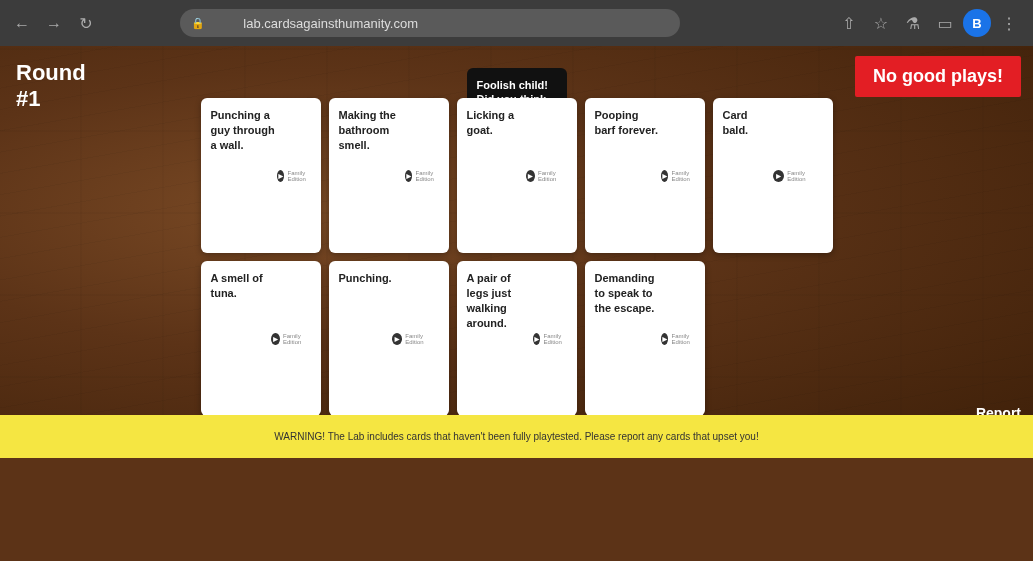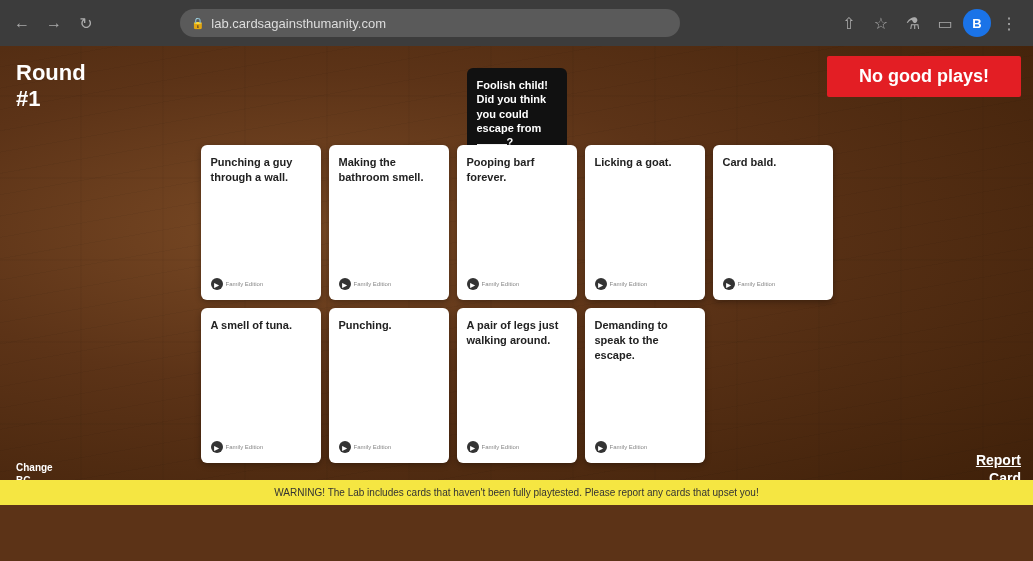--- a/index.html
+++ b/index.html
@@ -49,20 +49,21 @@
       gap: 6px;
       max-width: 500px;
       margin: 0 auto;
     }
 
     .lock-icon { color: #aaa; font-size: 11px; }
 
     .address-text {
       color: #ddd;
       font-size: 13px;
+      margin-left: 32px;
     }
 
     .browser-actions {
       display: flex;
       align-items: center;
       gap: 4px;
       margin-left: auto;
     }
 
     .browser-action-btn {
@@ -87,21 +88,21 @@
       justify-content: center;
       color: white;
       font-size: 13px;
       font-weight: bold;
       cursor: pointer;
     }
 
     
     .game-area {
       width: 100%;
-      height: 459px;
+      height: 412px;
       background: 
         repeating-linear-gradient(
           90deg,
           transparent,
           transparent 80px,
           rgba(0,0,0,0.03) 80px,
           rgba(0,0,0,0.03) 82px
         ),
         repeating-linear-gradient(
           0deg,
@@ -144,21 +145,21 @@
 
     
     .no-good-plays {
       position: absolute;
       top: 10px;
       right: 12px;
       background: #e31e24;
       color: white;
       font-weight: bold;
       font-size: 18px;
-      padding: 10px 32px;
+      padding: 10px 18px;
       border: none;
       cursor: pointer;
       border-radius: 2px;
     }
 
     
     .black-card {
       position: absolute;
       top: 22px;
       left: 50%;
@@ -220,21 +221,20 @@
       grid-template-columns: repeat(5, 120px);
       grid-template-rows: repeat(2, 155px);
       gap: 8px;
     }
 
     .white-card {
       background: white;
       border-radius: 6px;
       padding: 10px;
       display: flex;
-      flex-direction: column;
       justify-content: space-between;
       cursor: pointer;
       box-shadow: 0 2px 6px rgba(0,0,0,0.3);
       transition: transform 0.1s;
     }
 
     .white-card-text {
       font-size: 11px;
       font-weight: bold;
       color: #222;
@@ -296,21 +296,21 @@
 
     
     .warning-banner {
       position: absolute;
       bottom: 0;
       left: 0;
       right: 0;
       background: #f5e642;
       color: #333;
       font-size: 10px;
-      padding: 7px 8px;
+      padding: 16px 8px;
       text-align: center;
     }
   </style>
 </head>
 <body>
 
 <div class="browser-chrome">
   <div class="nav-btn">←</div>
   <div class="nav-btn">→</div>
   <div class="nav-btn">↻</div>
@@ -356,28 +356,28 @@
         </div>
       </div>
       <div class="white-card">
         <div class="white-card-text">Making the bathroom smell.</div>
         <div class="white-card-footer">
           <div class="card-logo-white">▶</div>
           <span class="card-edition-dark">Family Edition</span>
         </div>
       </div>
       <div class="white-card">
+        <div class="white-card-text">Licking a goat.</div>
+        <div class="white-card-footer">
+          <div class="card-logo-white">▶</div>
+          <span class="card-edition-dark">Family Edition</span>
+        </div>
+      </div>
+      <div class="white-card">
         <div class="white-card-text">Pooping barf forever.</div>
-        <div class="white-card-footer">
-          <div class="card-logo-white">▶</div>
-          <span class="card-edition-dark">Family Edition</span>
-        </div>
-      </div>
-      <div class="white-card">
-        <div class="white-card-text">Licking a goat.</div>
         <div class="white-card-footer">
           <div class="card-logo-white">▶</div>
           <span class="card-edition-dark">Family Edition</span>
         </div>
       </div>
       <div class="white-card">
         <div class="white-card-text">Card bald.</div>
         <div class="white-card-footer">
           <div class="card-logo-white">▶</div>
           <span class="card-edition-dark">Family Edition</span>

